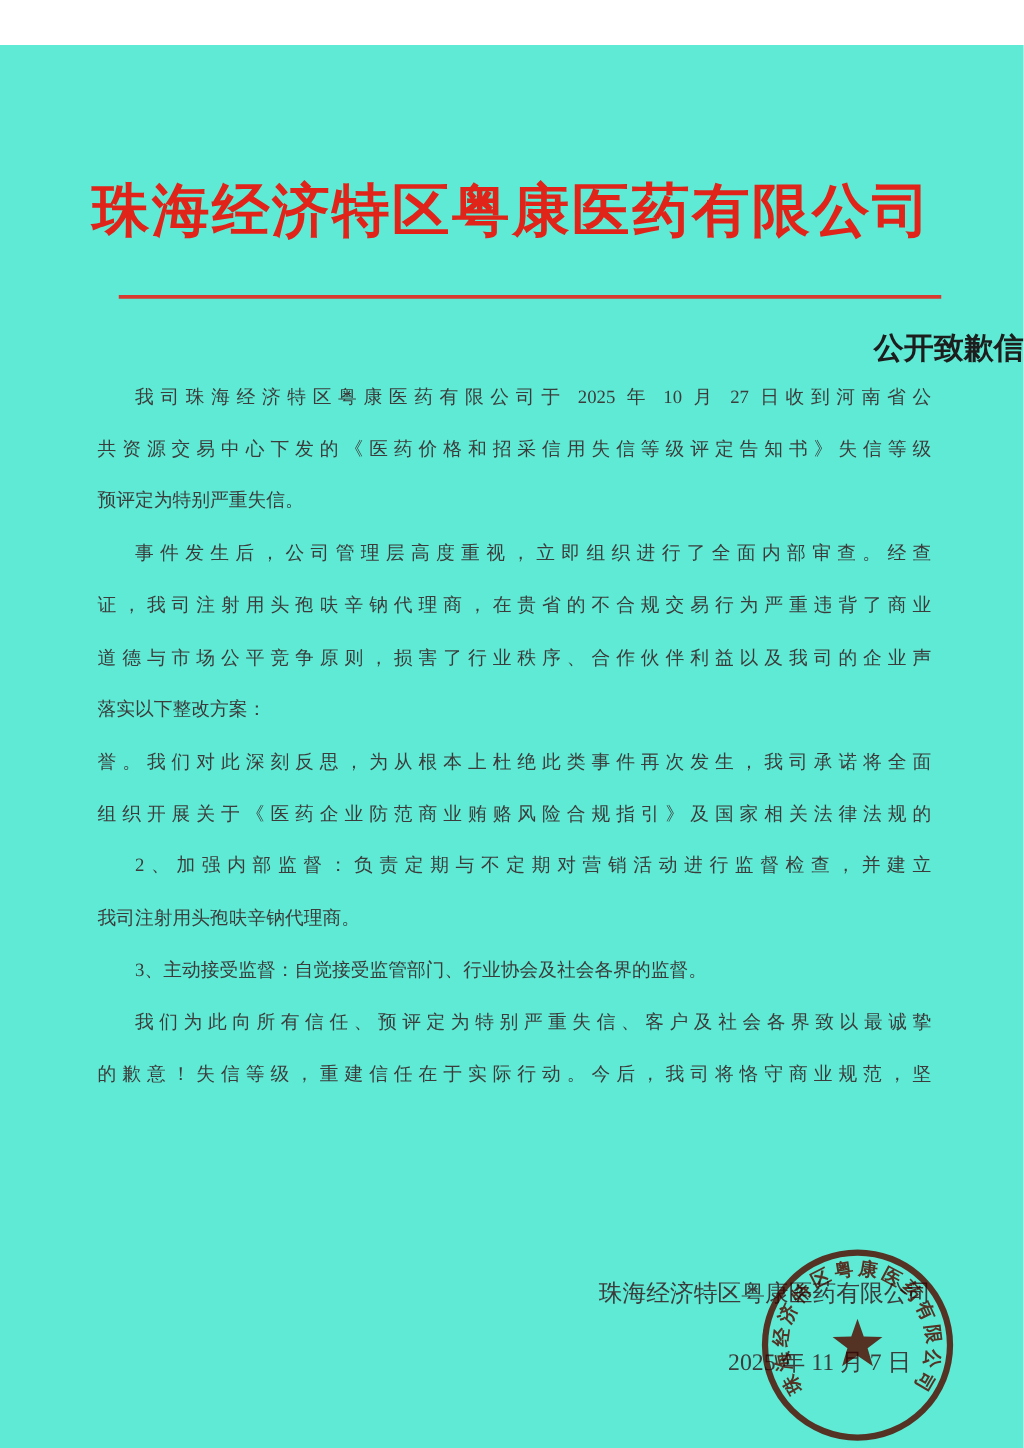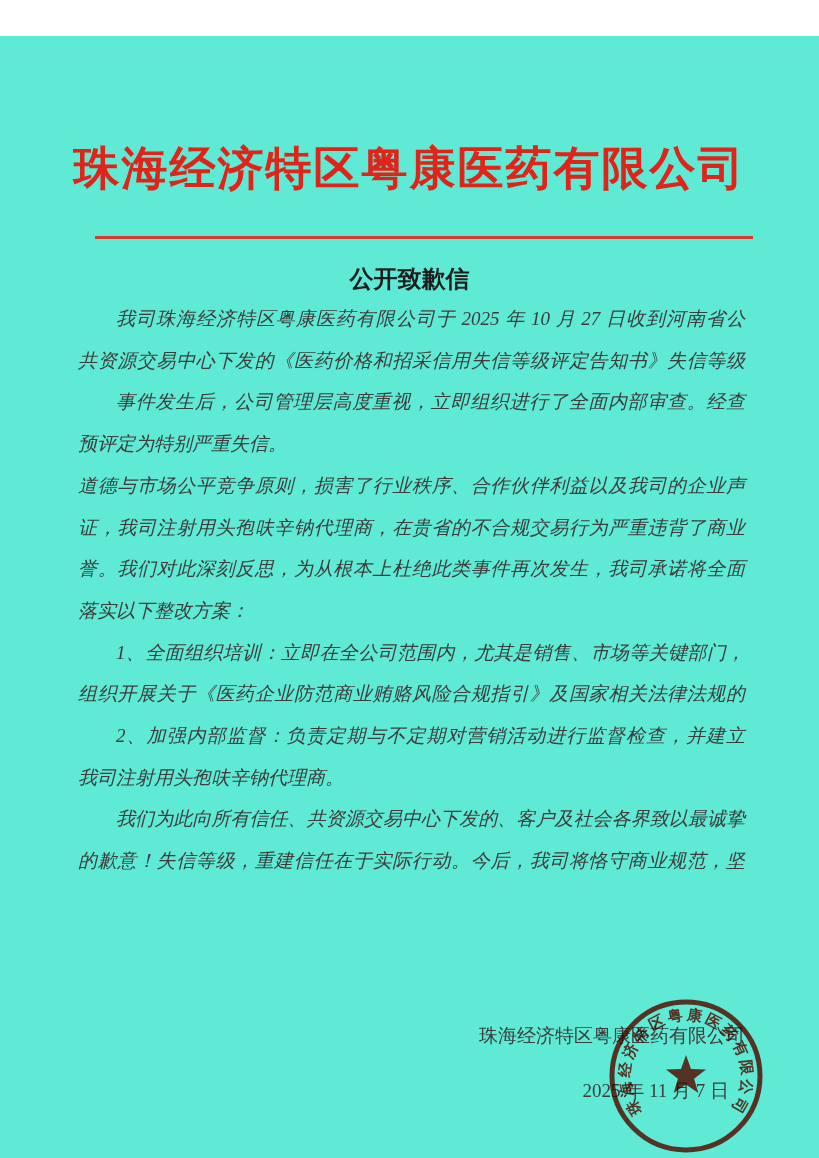--- a/index.html
+++ b/index.html
@@ -24,34 +24,33 @@
   }
   .letterhead-rule {
     position: absolute;
     top: 200px; left: 95px;
     width: 658px; height: 3px;
     background: #d93a30;
   }
   .doc-title {
     position: absolute;
     top: 226px; left: 0; width: 100%;
-    text-align: center;
+    text-align: right;
     font-size: 24px;
     font-weight: 700;
     line-height: 34px;
     color: #1d1d1d;
   }
   .body-text {
     position: absolute;
     top: 262px; left: 78px;
     width: 667px;
-    font-size: 19px;
+    font-size: 15px;
     line-height: 41.7px;
     color: #3c3c3c;
-    font-style: italic;
   }
   .line { text-align: justify; text-align-last: justify; }
   .line.first { text-indent: 2em; }
   .line.last { text-align-last: left; }
   .signature-line {
     position: absolute;
     top: 979px; left: 78px;
     width: 667px;
     text-align: right;
     font-size: 19px;
@@ -88,31 +87,31 @@
 
   <div class="letterhead">珠海经济特区粤康医药有限公司</div>
 
   <div class="letterhead-rule"></div>
 
   <div class="doc-title">公开致歉信</div>
 
   <div class="body-text" id="body-text">
       <div class="line first">我司珠海经济特区粤康医药有限公司于 2025 年 10 月 27 日收到河南省公</div>
       <div class="line">共资源交易中心下发的《医药价格和招采信用失信等级评定告知书》失信等级</div>
+      <div class="line last">预评定为特别严重失信。</div>
       <div class="line first">事件发生后，公司管理层高度重视，立即组织进行了全面内部审查。经查</div>
-      <div class="line last">预评定为特别严重失信。</div>
+      <div class="line">证，我司注射用头孢呋辛钠代理商，在贵省的不合规交易行为严重违背了商业</div>
       <div class="line">道德与市场公平竞争原则，损害了行业秩序、合作伙伴利益以及我司的企业声</div>
-      <div class="line">证，我司注射用头孢呋辛钠代理商，在贵省的不合规交易行为严重违背了商业</div>
+      <div class="line last">落实以下整改方案：</div>
       <div class="line">誉。我们对此深刻反思，为从根本上杜绝此类事件再次发生，我司承诺将全面</div>
-      <div class="line last">落实以下整改方案：</div>
-      <div class="line first">1、全面组织培训：立即在全公司范围内，尤其是销售、市场等关键部门，</div>
       <div class="line">组织开展关于《医药企业防范商业贿赂风险合规指引》及国家相关法律法规的</div>
       <div class="line first">2、加强内部监督：负责定期与不定期对营销活动进行监督检查，并建立</div>
       <div class="line last">我司注射用头孢呋辛钠代理商。</div>
-      <div class="line first">我们为此向所有信任、共资源交易中心下发的、客户及社会各界致以最诚挚</div>
+      <div class="line first last">3、主动接受监督：自觉接受监管部门、行业协会及社会各界的监督。</div>
+      <div class="line first">我们为此向所有信任、预评定为特别严重失信、客户及社会各界致以最诚挚</div>
       <div class="line">的歉意！失信等级，重建信任在于实际行动。今后，我司将恪守商业规范，坚</div>
     </div>
 
   <div class="signature-line">珠海经济特区粤康医药有限公司</div>
 
   <div class="date-line">2025 年 11 月 7 日</div>
 
   <svg class="company-seal" viewBox="0 0 164 164">
     <circle cx="82" cy="82" r="74" fill="none" stroke-width="5" stroke="#e2261a"></circle>
     <polygon points="82,61 87,75.12 101.97,75.51 90.08,84.63 94.34,98.99 82,90.5 69.66,98.99 73.92,84.63 62.03,75.51 77,75.12" fill="#e2261a"></polygon>

